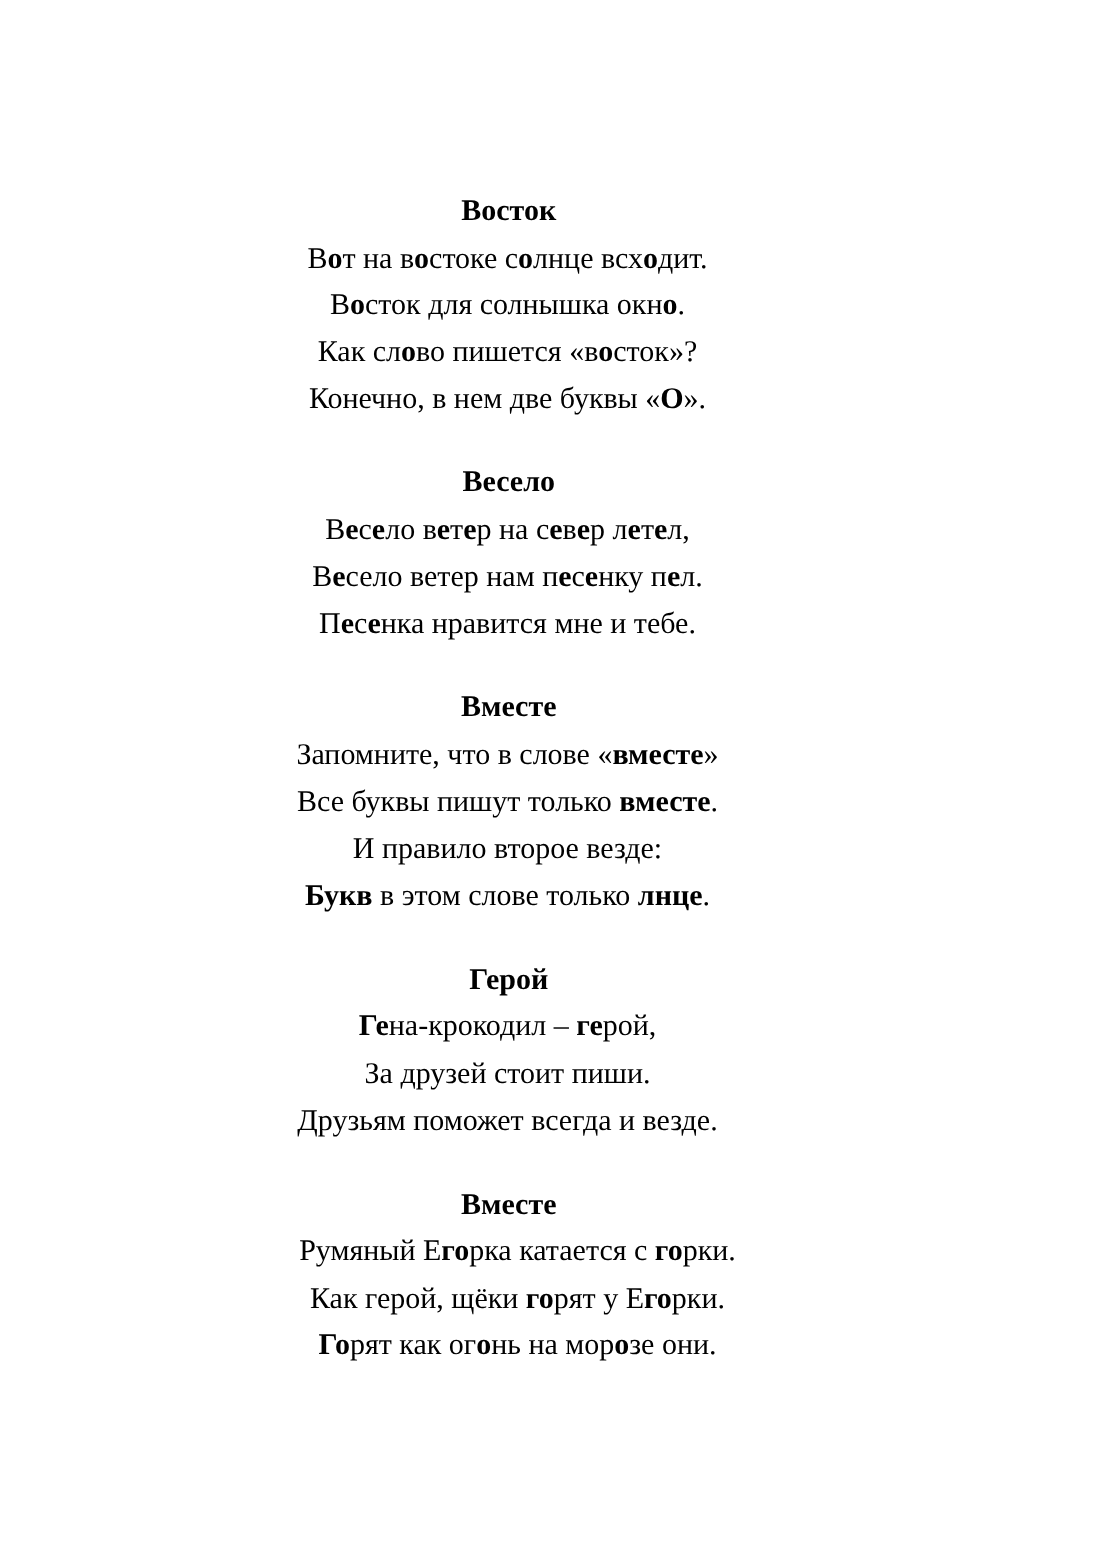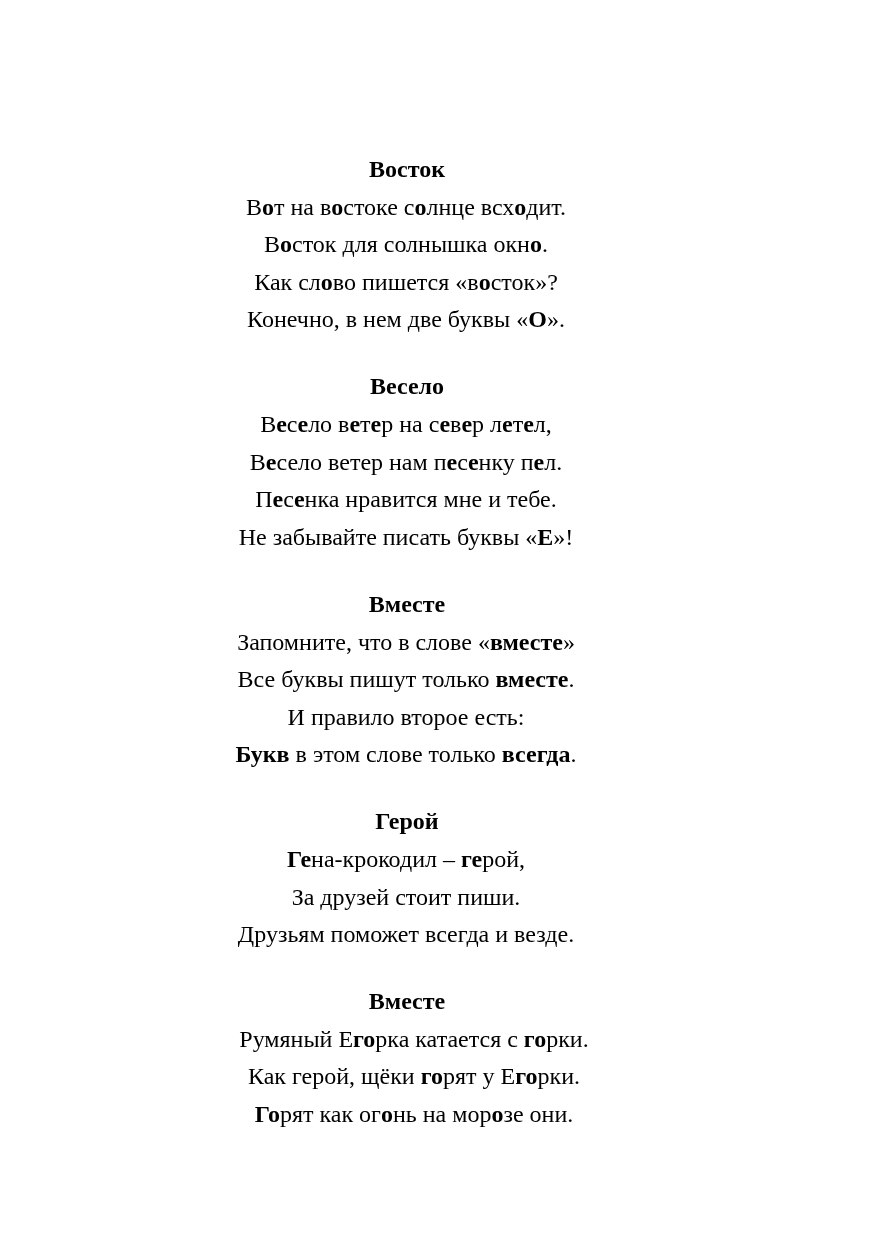--- a/index.html
+++ b/index.html
@@ -55,30 +55,29 @@
         <p class="poem-line"><span>Как сл</span><b>о</b><span>во пишется «в</span><b>о</b><span>сток»?</span></p>
         <p class="poem-line"><span>Конечно, в нем две буквы «</span><b>О</b><span>».</span></p>
       </div>
   </section>
   <section class="poem">
     <p class="poem-title">Весело</p>
     <div class="poem-lines">
         <p class="poem-line"><span>В</span><b>е</b><span>с</span><b>е</b><span>ло в</span><b>е</b><span>т</span><b>е</b><span>р на с</span><b>е</b><span>в</span><b>е</b><span>р л</span><b>е</b><span>т</span><b>е</b><span>л,</span></p>
         <p class="poem-line"><span>В</span><b>е</b><span>село ветер нам п</span><b>е</b><span>с</span><b>е</b><span>нку п</span><b>е</b><span>л.</span></p>
         <p class="poem-line"><span>П</span><b>е</b><span>с</span><b>е</b><span>нка нравится мне и тебе.</span></p>
-        <p class="poem-line"><span>Не забывайте писать буквы «</span><b>Е</b><span>»!</span></p>
       </div>
   </section>
   <section class="poem">
     <p class="poem-title">Вместе</p>
     <div class="poem-lines">
         <p class="poem-line"><span>Запомните, что в слове «</span><b>вместе</b><span>»</span></p>
         <p class="poem-line"><span>Все буквы пишут только </span><b>вместе</b><span>.</span></p>
-        <p class="poem-line"><span>И правило второе есть:</span></p>
-        <p class="poem-line"><b>Букв</b><span> в этом слове только </span><b>всегда</b><span>.</span></p>
+        <p class="poem-line"><span>И правило второе везде:</span></p>
+        <p class="poem-line"><b>Букв</b><span> в этом слове только </span><b>лнце</b><span>.</span></p>
       </div>
   </section>
   <section class="poem">
     <p class="poem-title">Герой</p>
     <div class="poem-lines">
         <p class="poem-line"><b>Ге</b><span>на-крокодил – </span><b>ге</b><span>рой,</span></p>
         <p class="poem-line"><span>За друзей стоит пиши.</span></p>
         <p class="poem-line"><span>Друзьям поможет всегда и везде.</span></p>
       </div>
   </section>

